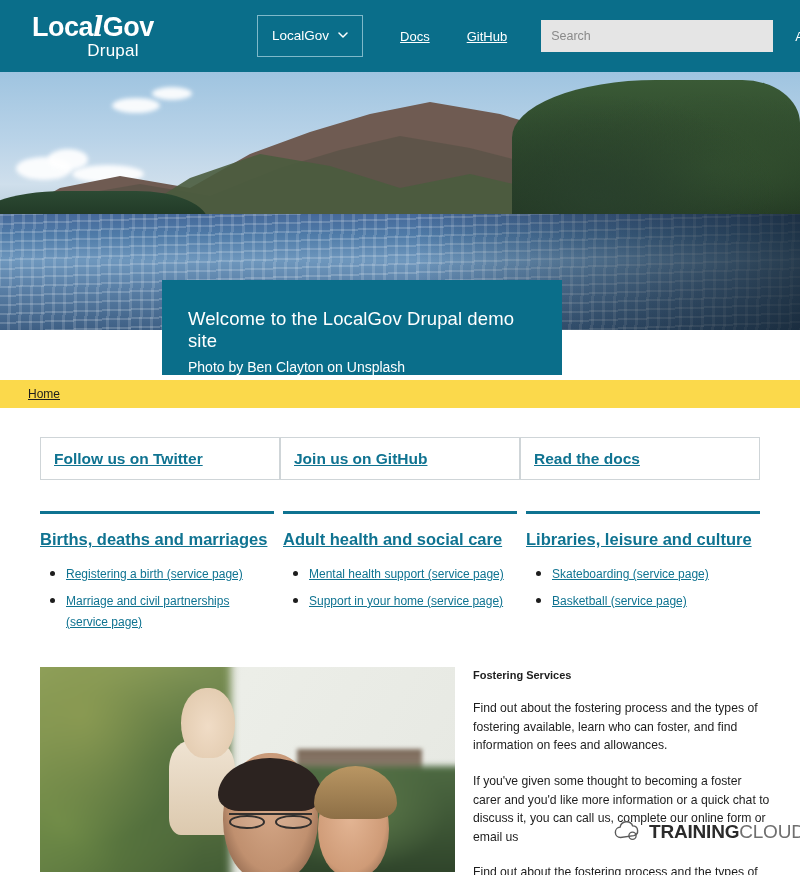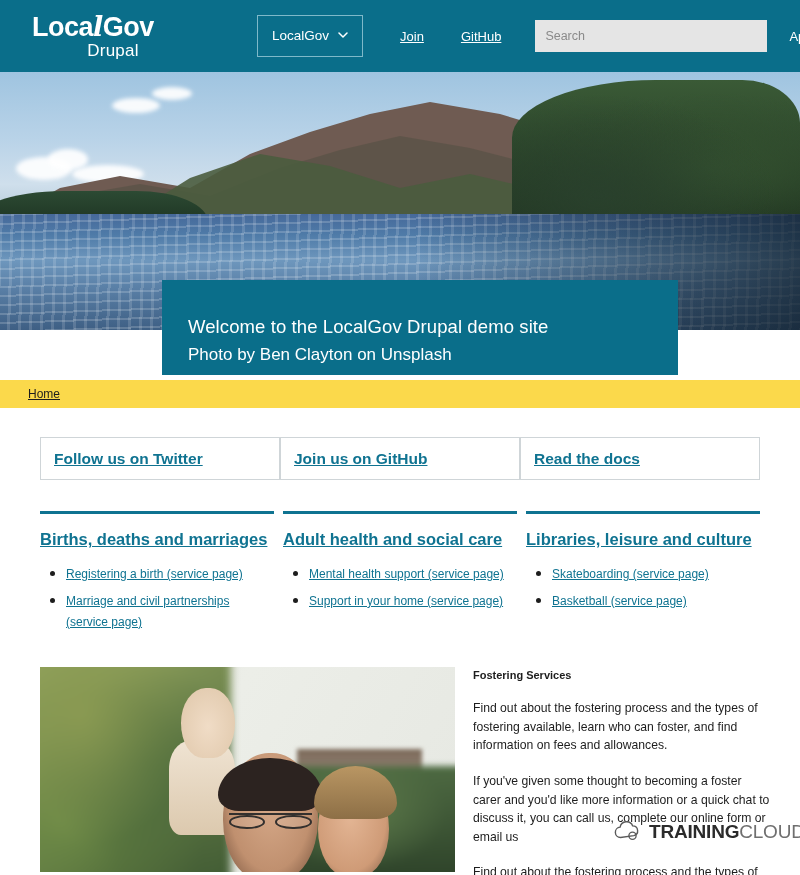--- a/index.html
+++ b/index.html
@@ -168,35 +168,35 @@
     height: 20%;
     background: linear-gradient(#2c4a33, #17291a);
     border-radius: 40% 30% 0 0 / 70% 60% 0 0;
   }
 
   
   .welcome-banner {
     position: absolute;
     left: 162px;
     top: 280px;
-    width: 516px;
+    width: 400px;
     height: 95px;
     background: #0a6e8a;
     color: #ffffff;
-    padding: 36px 26px 0 26px;
+    padding: 28px 26px 0 26px;
     z-index: 5;
   }
   .welcome-title {
     font-size: 18.5px;
     font-weight: 400;
     margin: 0 0 7px 0;
     letter-spacing: 0.1px;
   }
   .welcome-credit {
-    font-size: 17px;
+    font-size: 14px;
     margin: 0;
     font-weight: 400;
   }
 
   
   .breadcrumb-bar {
     background: #fbd94b;
     height: 28px;
     margin-top: 50px;
     display: flex;
@@ -439,21 +439,21 @@
 
     <button class="services-btn">
       <span>LocalGov</span>
       <span class="chev">
         <svg width="10" height="10" viewBox="0 0 10 10">
             <path d="M1 3 L5 7 L9 3" stroke="#ffffff" stroke-width="1.5" fill="none" stroke-linecap="round" stroke-linejoin="round"></path>
           </svg>
       </span>
     </button>
 
-    <a class="nav-link" href="#">Join</a>
+    <a class="nav-link" href="#">Docs</a>
     <a class="nav-link" href="#">GitHub</a>
 
     <input class="search-input" type="text" placeholder="Search" style="">
 
     <a class="apply-link" href="#">Apply</a>
   </div>
 </div>
 
 <div class="hero">
   <div class="hero-photo">

